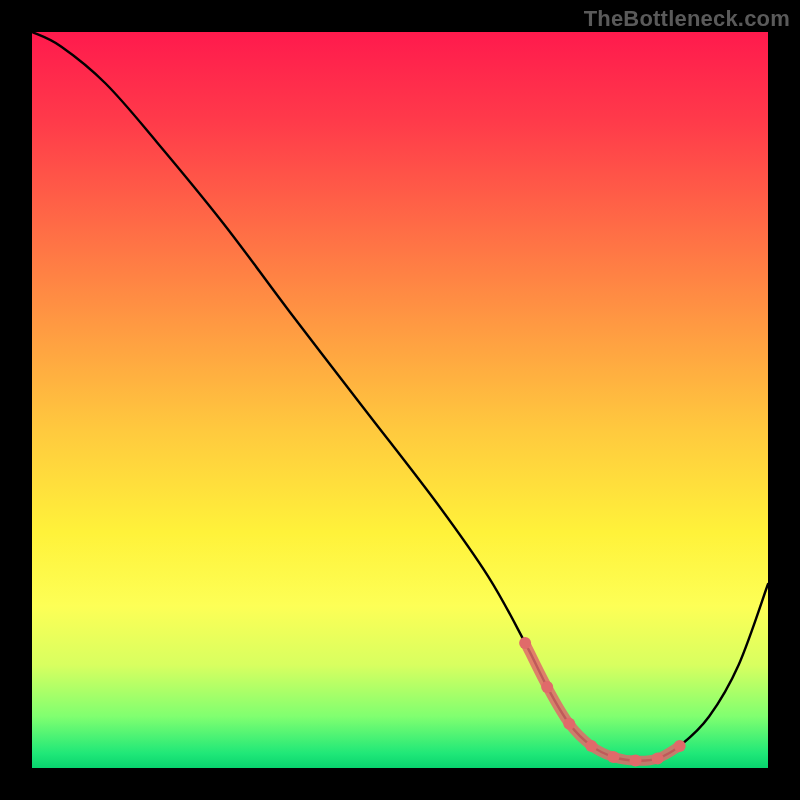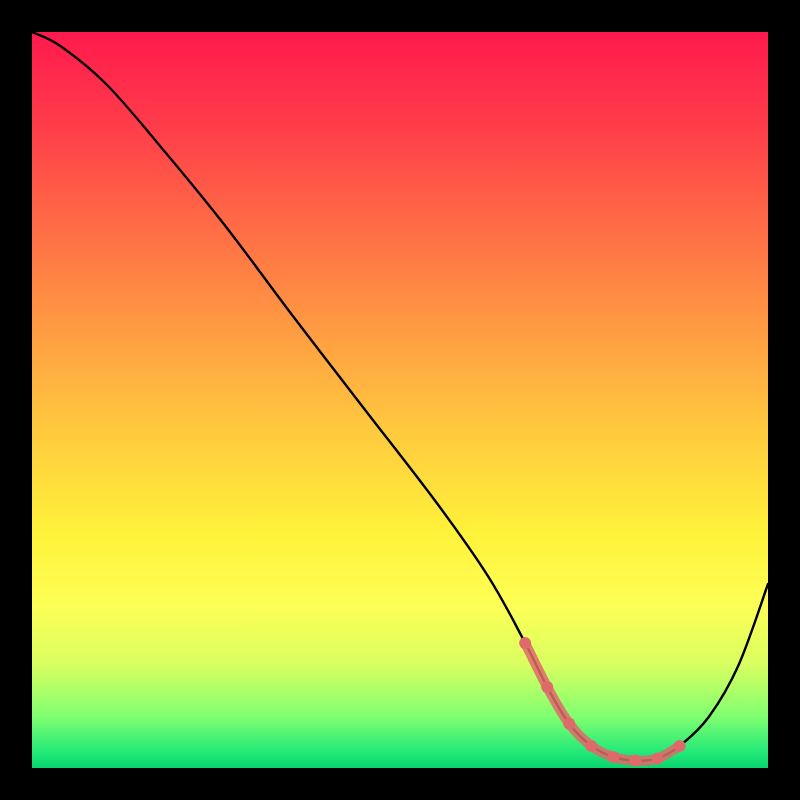--- a/index.html
+++ b/index.html
@@ -54,20 +54,21 @@
     font-weight: 600;
     color: #5a5a5a;
     letter-spacing: 0.2px;
     user-select: none;
   }
 </style>
 </head>
 <body>
 
 <div class="chart-wrap">
+  <div class="attribution">TheBottleneck.com</div>
 
   <div class="plot-area">
     <svg class="curve" viewBox="0 0 736 736" preserveAspectRatio="none">
       <path id="curve-path" fill="none" stroke="#000000" stroke-width="2.4" stroke-linecap="round" d="M 0.0 0.0 C 5.3 2.6, 16.2 5.4, 29.4 14.7 C 42.7 24.0, 56.4 34.3, 73.6 51.5 C 90.8 68.7, 103.9 85.2, 125.1 110.4 C 146.3 135.6, 167.5 160.9, 191.4 191.4 C 215.2 221.8, 232.4 246.6, 257.6 279.7 C 282.8 312.8, 304.7 340.9, 331.2 375.4 C 357.7 409.8, 382.3 440.6, 404.8 471.0 C 427.3 501.5, 440.4 519.5, 456.3 544.6 C 472.2 569.8, 482.5 591.0, 493.1 610.9 C 503.7 630.8, 507.3 640.5, 515.2 655.0 C 523.1 669.6, 529.3 681.2, 537.3 691.8 C 545.2 702.4, 551.4 708.0, 559.4 713.9 C 567.3 719.9, 573.5 722.3, 581.4 725.0 C 589.4 727.6, 595.6 728.4, 603.5 728.6 C 611.5 728.9, 617.7 729.1, 625.6 726.4 C 633.5 723.8, 638.4 721.5, 647.7 713.9 C 657.0 706.4, 666.5 699.1, 677.1 684.5 C 687.7 669.9, 696.0 656.8, 706.6 633.0 C 717.2 609.1, 730.7 566.6, 736.0 552.0"></path>
       <g id="marker-group">
           <path d="M 493.1 610.9 C 497.1 618.8, 507.3 640.5, 515.2 655.0 C 523.1 669.6, 529.3 681.2, 537.3 691.8 C 545.2 702.4, 551.4 708.0, 559.4 713.9 C 567.3 719.9, 573.5 722.3, 581.4 725.0 C 589.4 727.6, 595.6 728.4, 603.5 728.6 C 611.5 728.9, 617.7 729.1, 625.6 726.4 C 633.5 723.8, 643.7 716.2, 647.7 713.9" fill="none" stroke="#e06a6a" stroke-width="10" stroke-linecap="round" opacity="0.85"></path>
           <circle cx="493.1" cy="610.9" r="6" fill="#e06a6a"></circle>
           <circle cx="515.2" cy="655.0" r="6" fill="#e06a6a"></circle>
           <circle cx="537.3" cy="691.8" r="6" fill="#e06a6a"></circle>
           <circle cx="559.4" cy="713.9" r="6" fill="#e06a6a"></circle>

